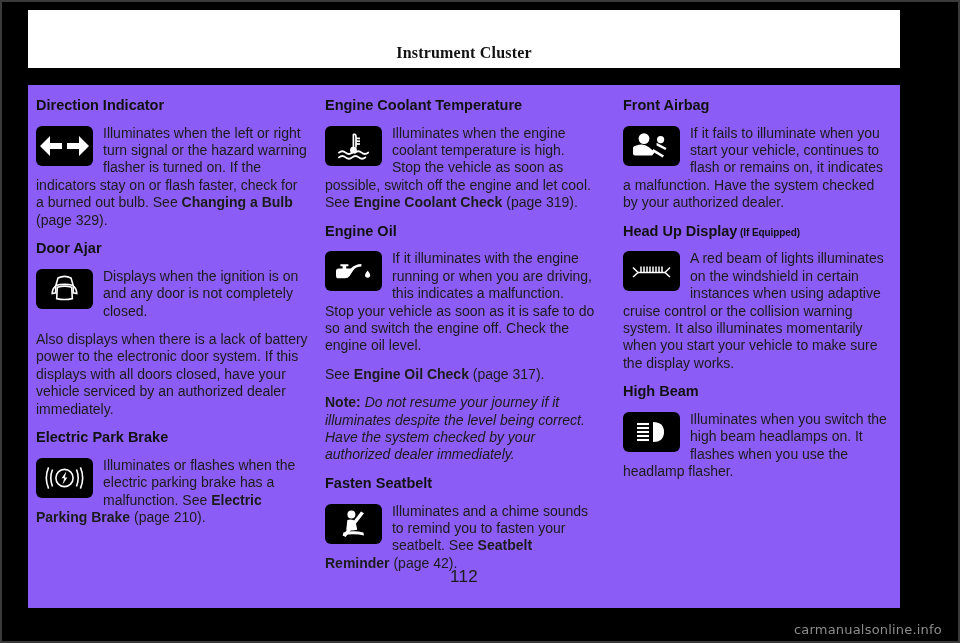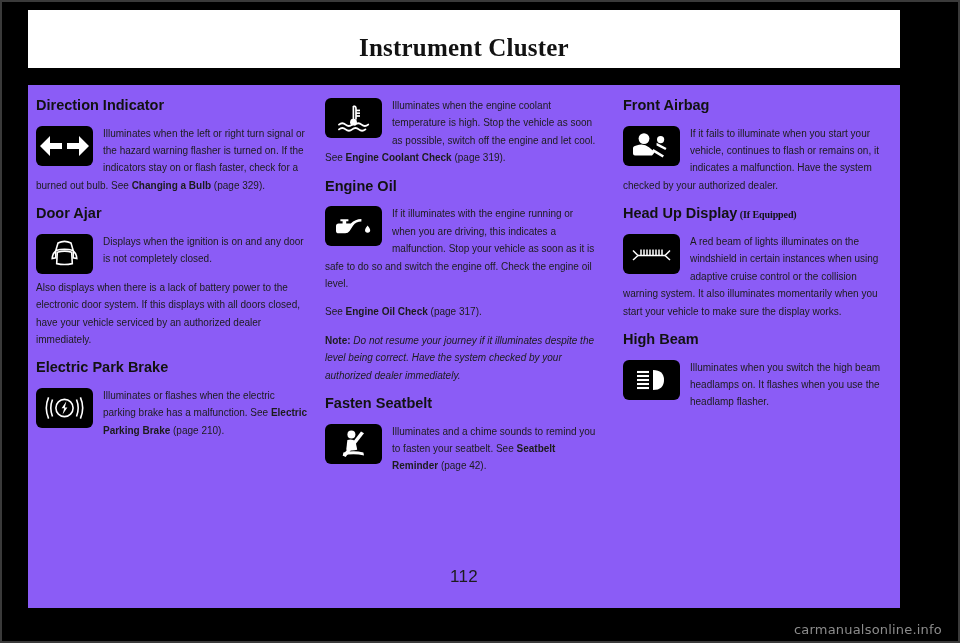--- a/index.html
+++ b/index.html
@@ -32,21 +32,21 @@
     top: 10px;
     width: 872px;
     height: 58px;
     background: #ffffff;
     display: flex;
     align-items: flex-end;
     justify-content: center;
   }
   .header-title {
     font-family: "Liberation Serif", "DejaVu Serif", serif;
-    font-size: 25px;
+    font-size: 16px;
     font-weight: 700;
     color: #121212;
     letter-spacing: 0.2px;
     padding-bottom: 6px;
   }
 
   
   .content-page {
     position: absolute;
     left: 28px;
@@ -76,27 +76,26 @@
     font-size: 14.5px;
     font-weight: 700;
     color: #121212;
     margin: 0 0 11px 0;
     line-height: 1.15;
   }
   h2.section-heading .qualifier {
     font-size: 10px;
     font-weight: 700;
     letter-spacing: -0.1px;
-    font-family: Liberation Serif, serif;
   }
 
   .heading-spaced { margin-top: 22px; }
 
   .para {
-    font-size: 10px;
+    font-size: 14px;
     line-height: 17.4px;
     color: #1c1c1c;
     margin: 0 0 11px 0;
     text-align: left;
   }
   .para b { font-weight: 700; }
   .para i { font-style: italic; }
 
   
   .icon-box {
@@ -171,20 +170,21 @@
                 <path d="M16.5 11.5 q-3.4 8.5 0 17"></path>
                 <path d="M12.6 9.4 q-4.6 10.6 0 21.2"></path>
                 <path d="M40.5 11.5 q3.4 8.5 0 17"></path>
                 <path d="M44.4 9.4 q4.6 10.6 0 21.2"></path>
               </g>
               <path fill="#fff" d="M30.4 13.2 L25.6 20.3 L28.2 20.3 L26.6 26.6 L31.4 19.4 L28.8 19.4 Z"></path>
             </svg>
           </span><span>Illuminates or flashes when the electric parking brake has a malfunction.  See <b>Electric Parking Brake</b> (page 210).</span></p>
       </div>
       <div class="column col-2">
+        <h2 class="section-heading">Engine Coolant Temperature</h2>
         <p class="para"><span class="icon-box">
             <svg width="57" height="40" viewBox="0 0 57 40">
               <g fill="none" stroke="#fff" stroke-width="1.7">
                 <path d="M28.4 8 v13.5"></path>
                 <path d="M28.4 8 a2.6 2.6 0 0 1 2.6 2.6 v11"></path>
                 <path d="M31 12.4 h4"></path>
                 <path d="M31 15.2 h4"></path>
                 <path d="M31 18 h4"></path>
               </g>
               <circle cx="28.5" cy="24.2" r="3.4" fill="#fff"></circle>

